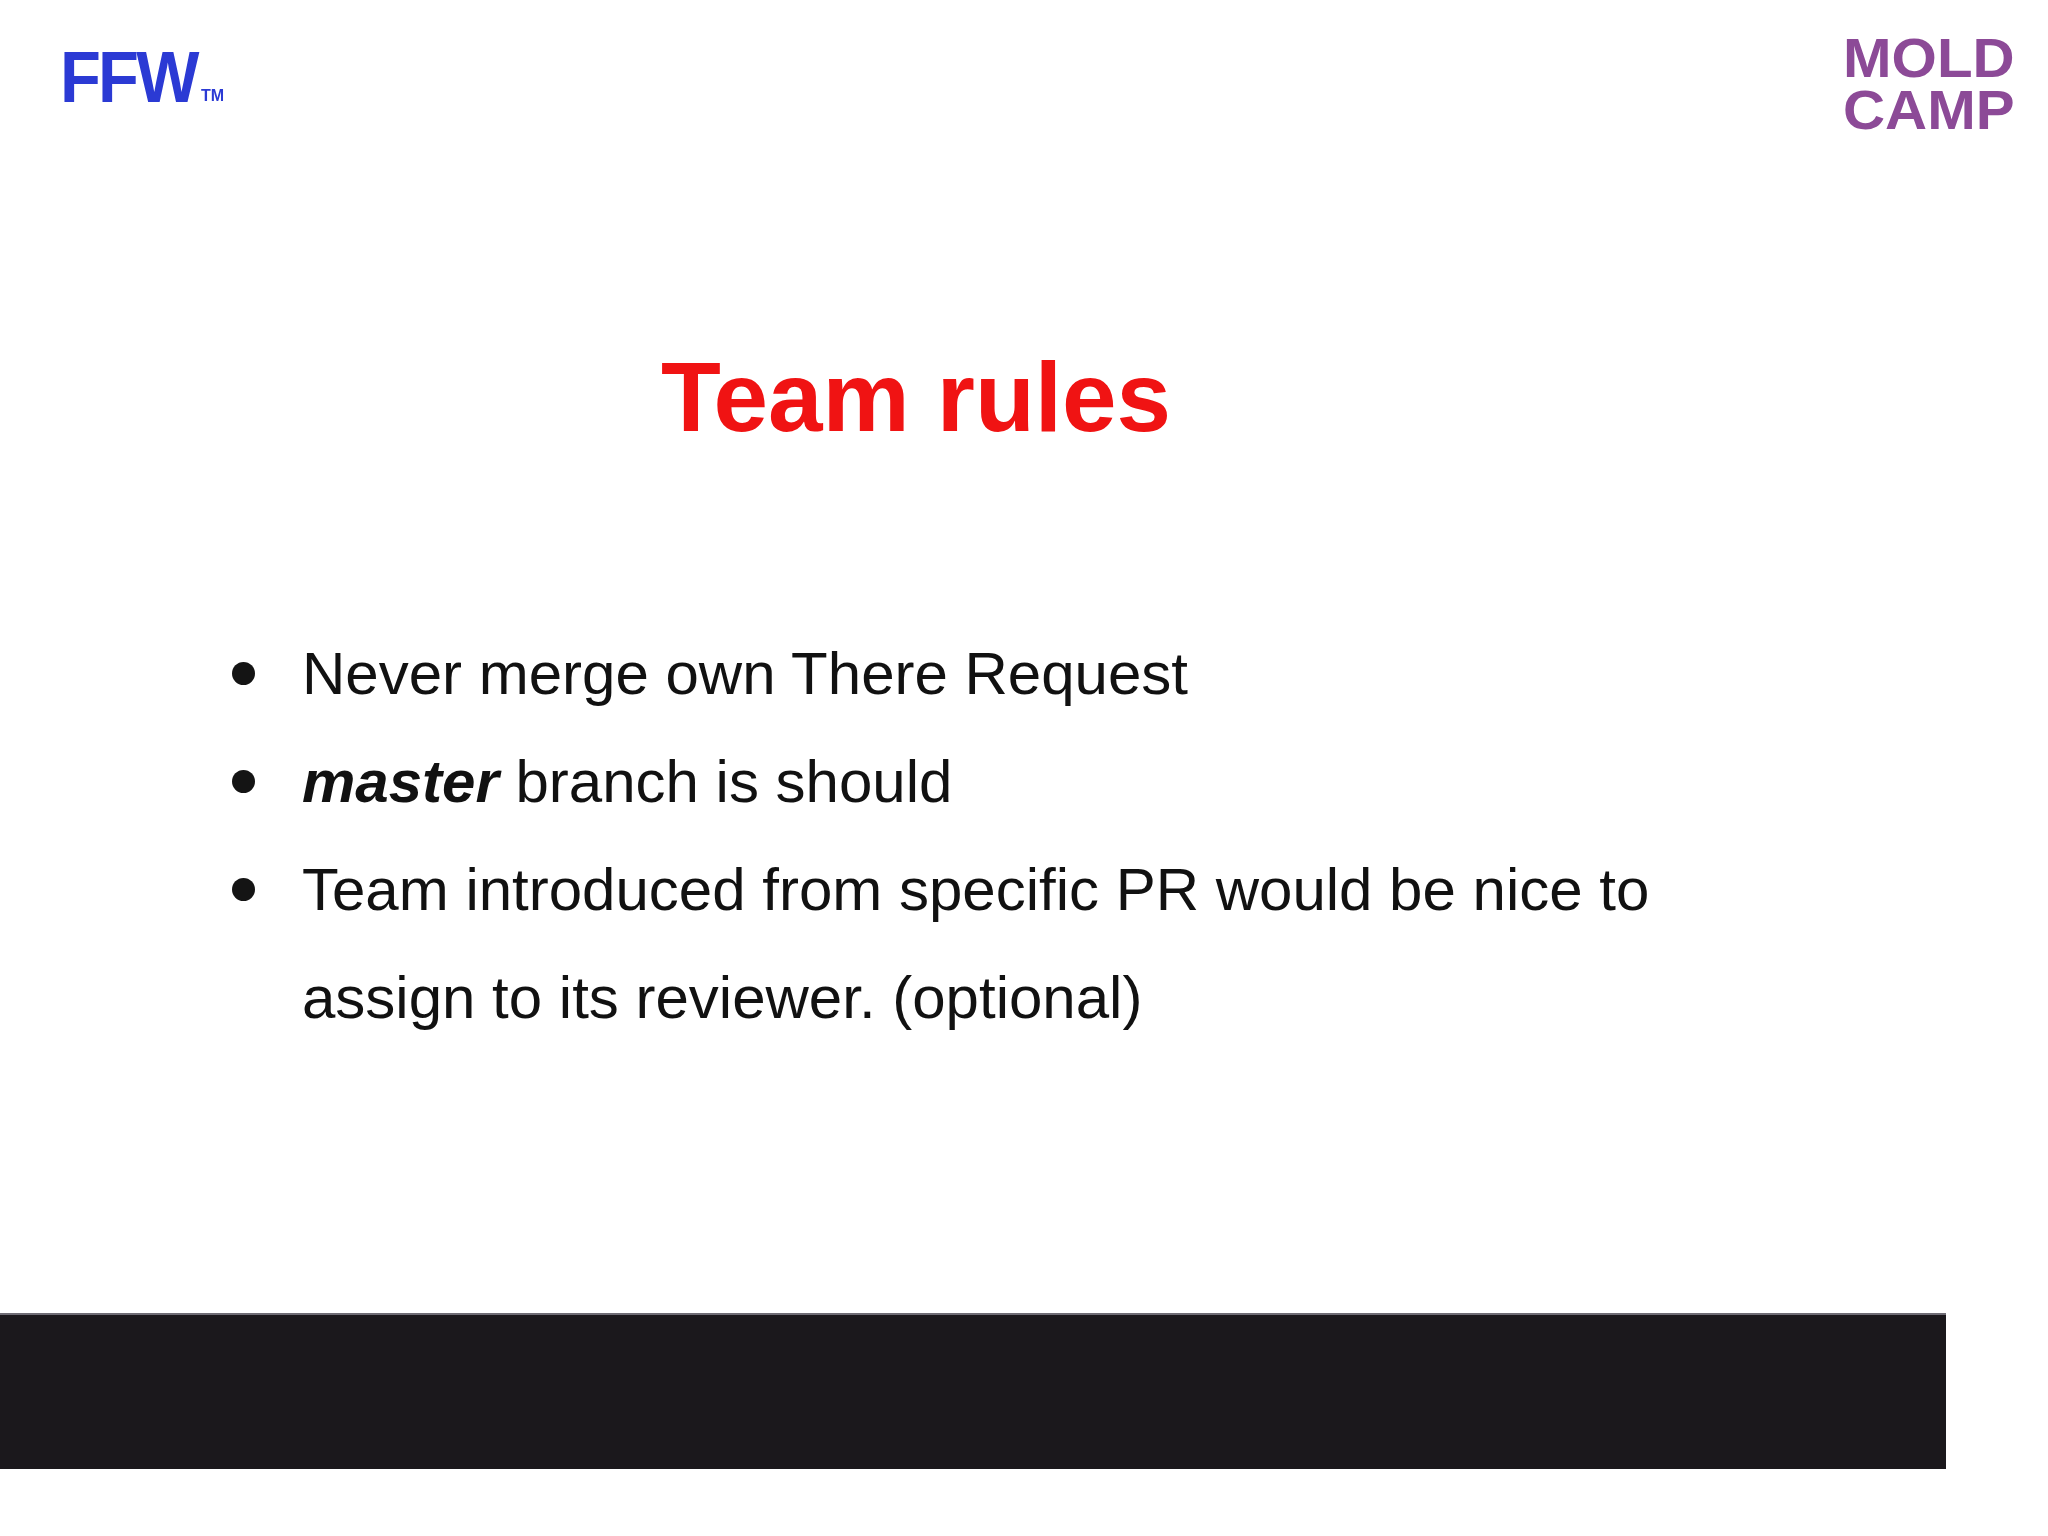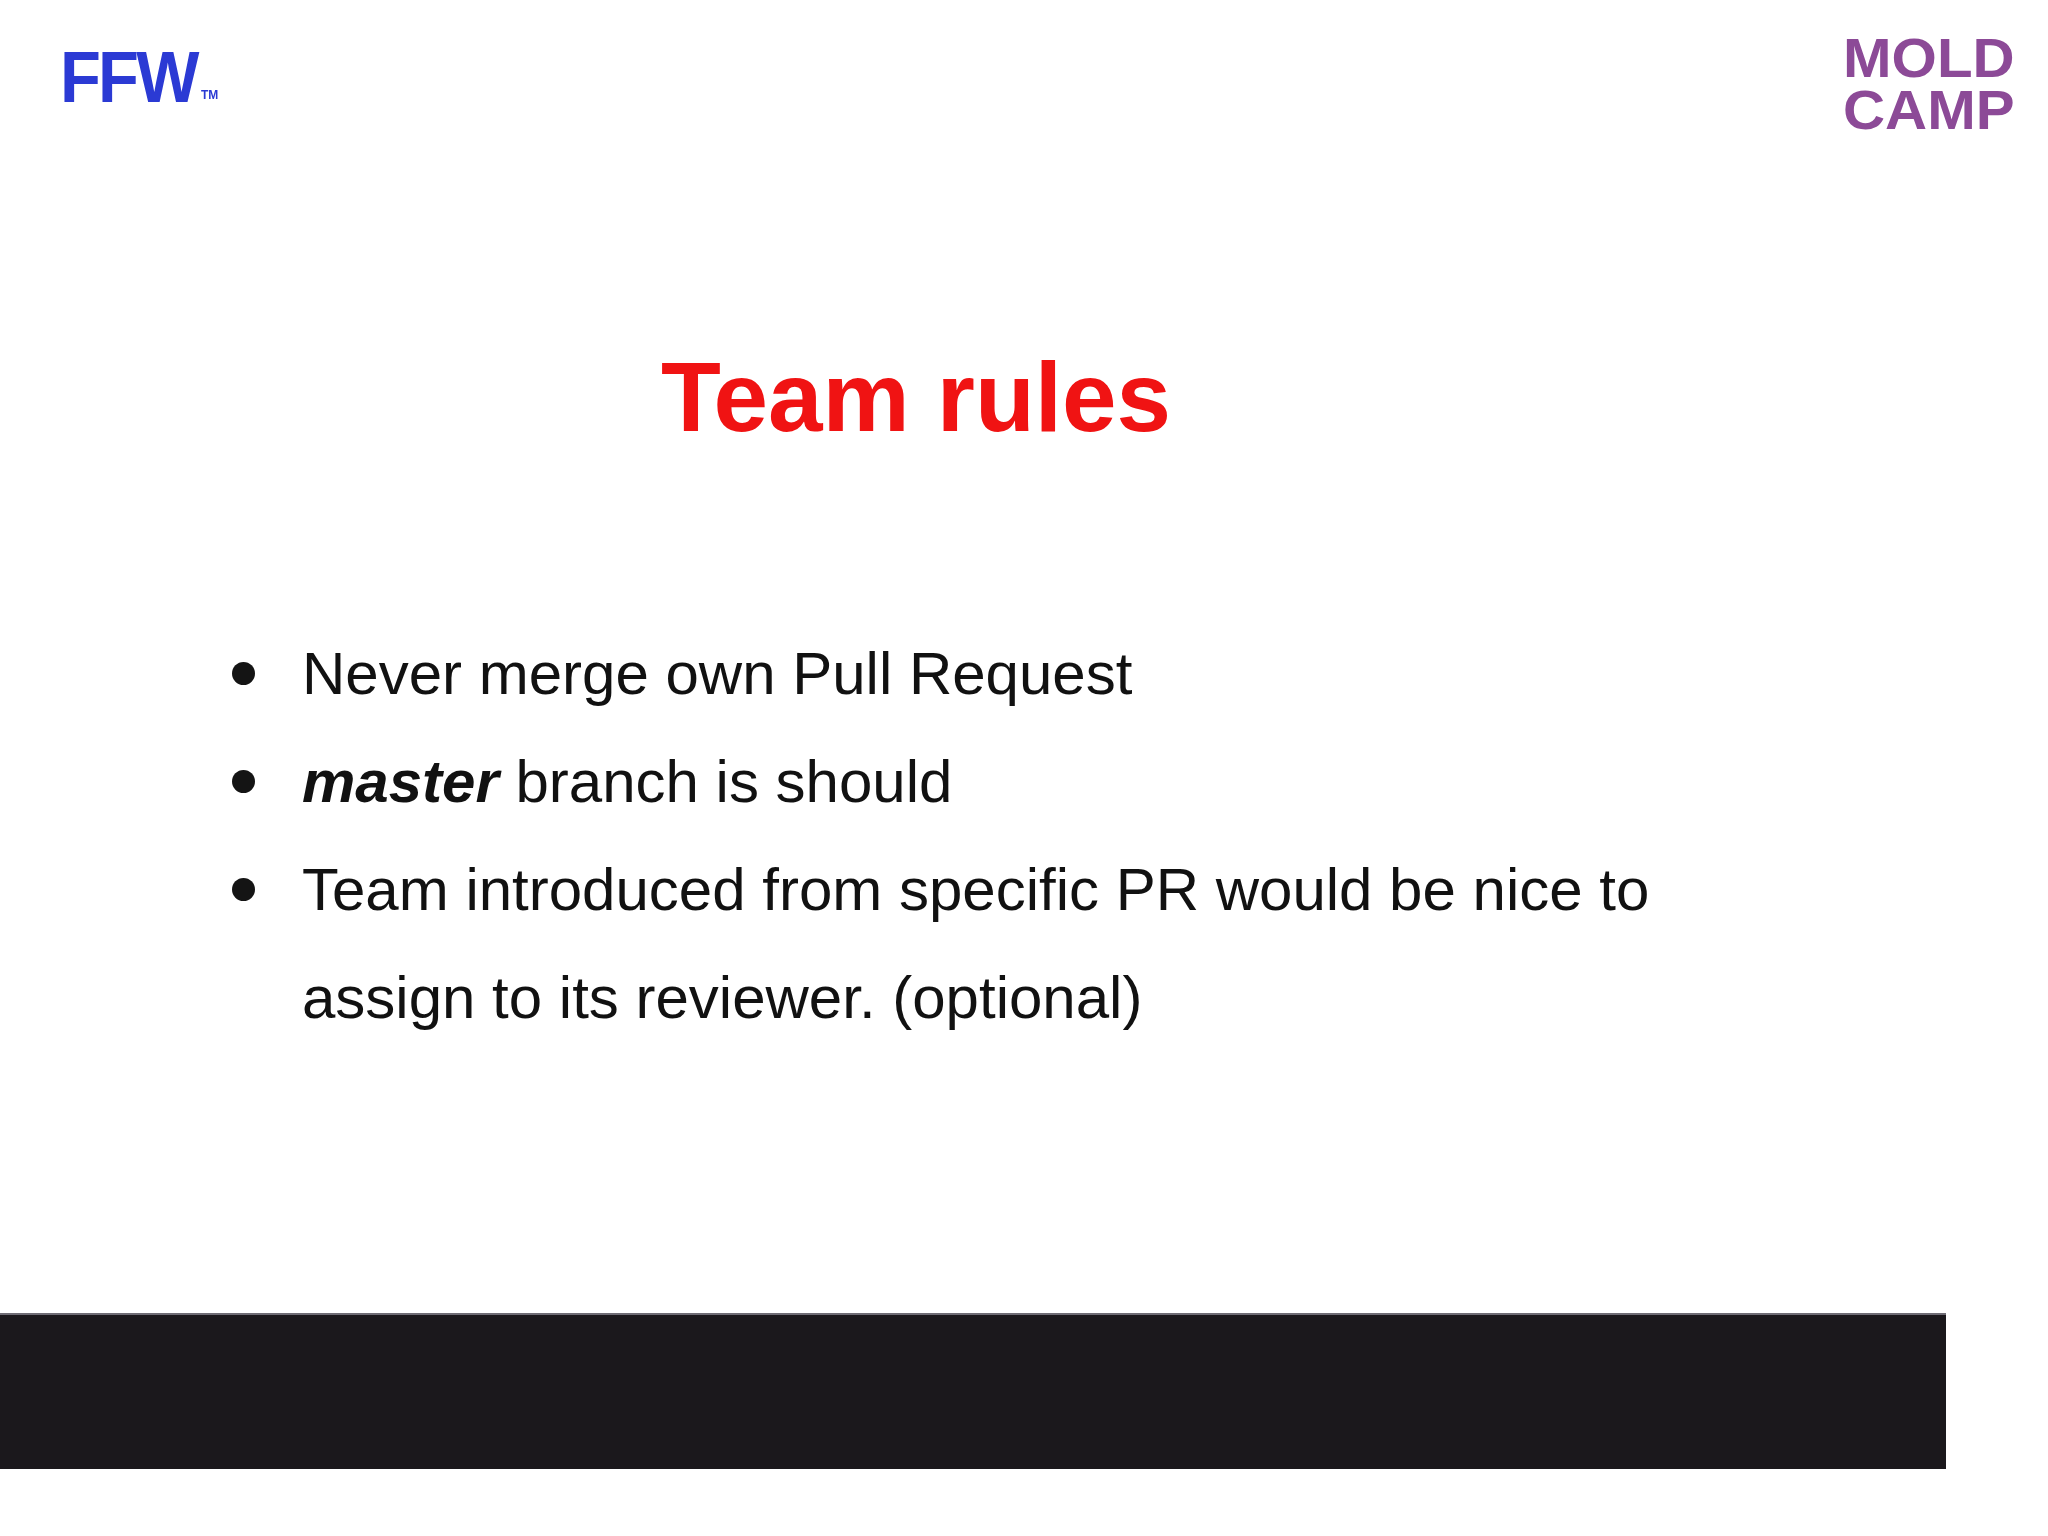--- a/index.html
+++ b/index.html
@@ -28,21 +28,21 @@
   }
   .ffw-text {
     font-size: 72px;
     font-weight: bold;
     letter-spacing: -3px;
     transform: scaleX(0.93);
     transform-origin: left bottom;
     display: inline-block;
   }
   .ffw-tm {
-    font-size: 12px;
+    font-size: 16px;
     font-weight: bold;
     line-height: 11px;
     margin-left: -6px;
     margin-bottom: 2px;
     display: inline-block;
   }
 
   
   .moldcamp-logo {
     position: absolute;
@@ -127,18 +127,18 @@
 <div class="moldcamp-logo" style="color: rgb(140, 74, 151);">
   <div>MOLD</div>
   <div>CAMP</div>
 </div>
 
 <div class="title-wrap">
   <span class="slide-title" style="color: rgb(240, 19, 19);">Team rules</span>
 </div>
 
 <ul class="bullet-list">
-    <li class="bullet-item"><span>Never merge own Pull Request</span></li>
+    <li class="bullet-item"><span>Never merge own There Request</span></li>
     <li class="bullet-item"><span class="emph">master</span><span> branch is should</span></li>
     <li class="bullet-item"><span>Team introduced from specific PR would be nice to assign to its reviewer. (optional)</span></li>
   </ul>
 
 <div class="bottom-bar" style="background: rgb(27, 24, 28);"></div>
 
 </body></html>

